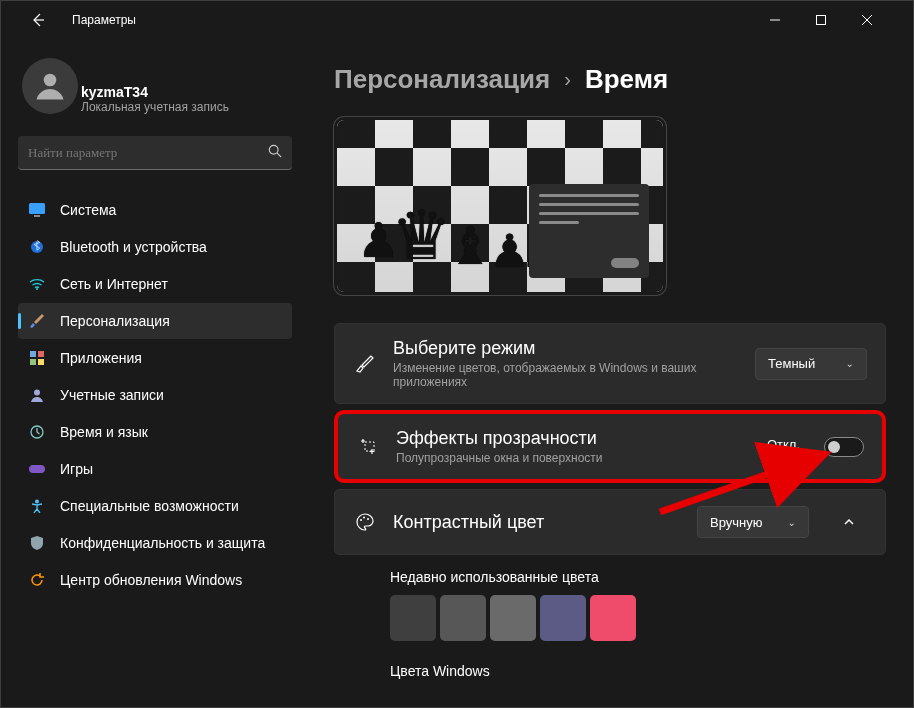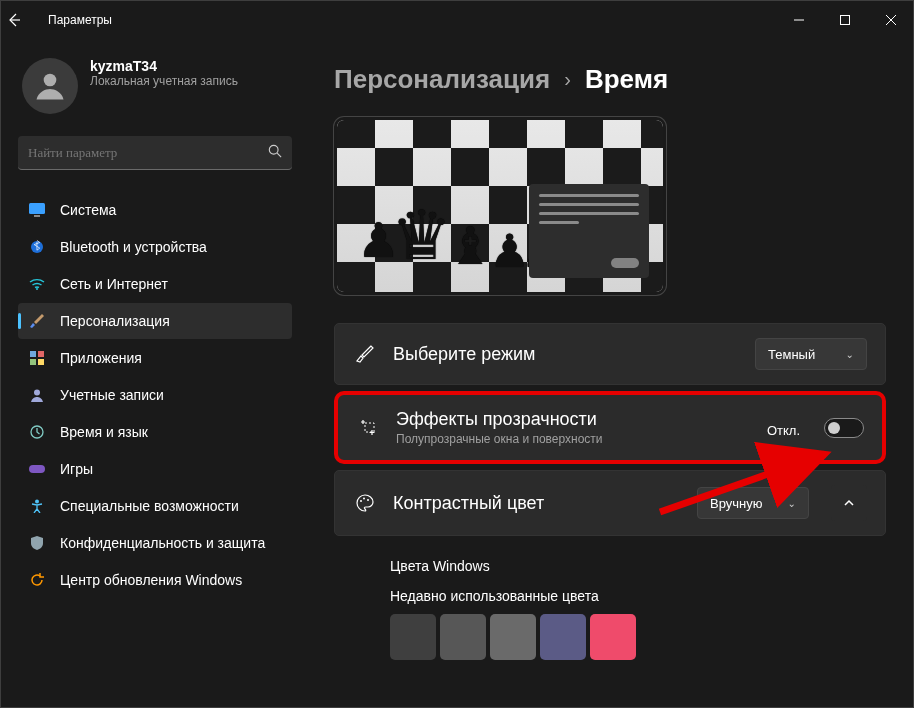--- a/index.html
+++ b/index.html
@@ -1,32 +1,32 @@
 <!DOCTYPE html>
 <html><head>
 <meta charset="utf-8">
 <style>
   * { box-sizing: border-box; margin: 0; padding: 0; font-family: "Segoe UI", Arial, sans-serif; }
   body { background: #1a1a1a; width: 914px; height: 708px; overflow: hidden; color: #fff; position: relative; }
 
   .outer-border { position:absolute; inset:0; border:1px solid #3e3e3e; pointer-events:none; }
 
   
-  .titlebar { display:flex; align-items:center; height:40px; padding:0 0; }
+  .titlebar { display:flex; align-items:center; height:40px; padding:0 24px; }
   .titlebar .back { width:28px; height:28px; display:flex; align-items:center; justify-content:center; color:#fff; font-size:16px; margin-right:20px; }
   .titlebar .title { font-size:12px; color:#fff; }
   .titlebar .spacer { flex:1; }
   .winbtn { width:46px; height:30px; display:flex; align-items:center; justify-content:center; color:#fff; }
   .winbtn svg { stroke:#fff; }
 
   .content { display:flex; height:calc(100% - 40px); }
 
   
   .sidebar { width:300px; padding:18px 8px 0 18px; display:flex; flex-direction:column; }
-  .user { display:flex; align-items:flex-start; gap:12px; margin-bottom:22px; padding-left:4px; }
+  .user { display:flex; align-items:flex-end; gap:3px; margin-bottom:22px; padding-left:4px; }
   .avatar { width:56px; height:56px; border-radius:50%; background:#3b3b3b; display:flex; align-items:center; justify-content:center; }
   .avatar svg { fill:#aeaeae; }
   .user-name { font-size:14px; font-weight:600; color:#fff; }
   .user-sub { font-size:12px; color:#a0a0a0; }
 
   .search { display:flex; align-items:center; background:#2d2d2d; border-bottom:1px solid #6a6a6a; border-radius:4px; height:34px; padding:0 10px; margin-bottom:22px; }
   .search input { flex:1; background:transparent; border:none; outline:none; color:#fff; font-size:13px;font-family:Liberation Serif, serif; }
   .search .icon { color:#bbb; font-size:14px; }
 
   .nav { display:flex; flex-direction:column; gap:1px; }
@@ -53,21 +53,21 @@
   .setting-card { display:flex; align-items:center; background:#2b2b2b; border:1px solid #333; border-radius:5px; padding:14px 18px; margin-bottom:6px; gap:16px; }
   .setting-card .sicon { width:24px; display:flex; align-items:center; justify-content:center; color:#fff; }
   .setting-text { flex:1; }
   .setting-title { font-size:18px; color:#fff; }
   .setting-sub { font-size:12px; color:#a0a0a0; margin-top:2px; }
 
   .dropdown { display:flex; align-items:center; justify-content:space-between; background:#373737; border:1px solid #444; border-radius:4px; height:32px; padding:0 12px; min-width:112px; font-size:13px; gap:18px; }
   .chev { font-size:10px; color:#ccc; }
 
   .highlight-card { border:4px solid #e60000; border-radius:10px; position:relative; }
-  .toggle-wrap { display:flex; align-items:flex-end; gap:24px; }
+  .toggle-wrap { display:flex; align-items:flex-start; gap:24px; }
   .toggle-label { font-size:13px; color:#fff; }
   .toggle { width:40px; height:20px; border-radius:10px; background:#1a1a1a; border:1px solid #8a8a8a; position:relative; }
   .toggle .knob { position:absolute; left:3px; top:3px; width:12px; height:12px; background:#cfcfcf; border-radius:50%; }
 
   .expand-btn { width:36px; height:36px; display:flex; align-items:center; justify-content:center; background:#2b2b2b; border-radius:4px; margin-left:6px; color:#fff; font-size:13px; }
 
   .color-section { padding:0 18px 0 56px; margin-top:14px; }
   .cs-title { font-size:14px; color:#fff; margin-bottom:10px; }
   .color-row { display:flex; gap:4px; }
   .swatch { width:46px; height:46px; border-radius:5px; }
@@ -287,20 +287,21 @@
 
     <div class="setting-card">
       <div class="sicon">
         <svg width="20" height="20" viewBox="0 0 20 20">
             <path d="M16 2 7 11l2 2 9-9z" stroke="#fff" fill="none" stroke-width="1.2"></path>
             <path d="M6 12l2 2-3 4-3-1z" stroke="#fff" fill="none" stroke-width="1.2"></path>
           </svg>
       </div>
       <div class="setting-text">
         <div class="setting-title">Выберите режим</div>
+        <div class="setting-sub">Изменение цветов, отображаемых в Windows и ваших приложениях</div>
       </div>
       <div class="dropdown">
         <span>Темный</span>
         <span class="chev">⌄</span>
       </div>
     </div>
 
     <div class="setting-card highlight-card" style="position:relative;">
       <div class="sicon">
         <svg width="20" height="20" viewBox="0 0 20 20">
@@ -334,36 +335,36 @@
       </div>
       <div class="dropdown">
         <span>Вручную</span>
         <span class="chev">⌄</span>
       </div>
       <div class="expand-btn">
         <svg width="12" height="12" viewBox="0 0 12 12">
             <path d="M2 8l4-4 4 4" stroke="#fff" stroke-width="1.5" fill="none"></path>
           </svg>
       </div>
-    </div>
-
-    <div class="color-section" style="margin-top:22px">
-      <div class="cs-title">Цвета Windows</div>
     </div>
 
     <div class="color-section">
       <div class="cs-title">Недавно использованные цвета</div>
       <div class="color-row" id="recent-colors-row">
           <div class="swatch" style="background: rgb(63, 63, 63);"></div>
           <div class="swatch" style="background: rgb(87, 87, 87);"></div>
           <div class="swatch" style="background: rgb(106, 106, 106);"></div>
           <div class="swatch" style="background: rgb(91, 91, 134);"></div>
           <div class="swatch" style="background: rgb(239, 75, 107);"></div>
         </div>
     </div>
+
+    <div class="color-section" style="margin-top:22px">
+      <div class="cs-title">Цвета Windows</div>
+    </div>
   </div>
 </div>
 
 <svg class="arrow-svg" style="left:640px; top:442px;" width="220" height="80">
   <defs>
       <marker id="ah" markerWidth="12" markerHeight="12" refX="9" refY="5" orient="auto">
         <path d="M0 0 10 5 0 10z" fill="#e60000"></path>
       </marker>
     </defs>
   <line x1="20" y1="70" x2="185" y2="12" stroke="#e60000" stroke-width="7" marker-end="url(#ah)"></line>

